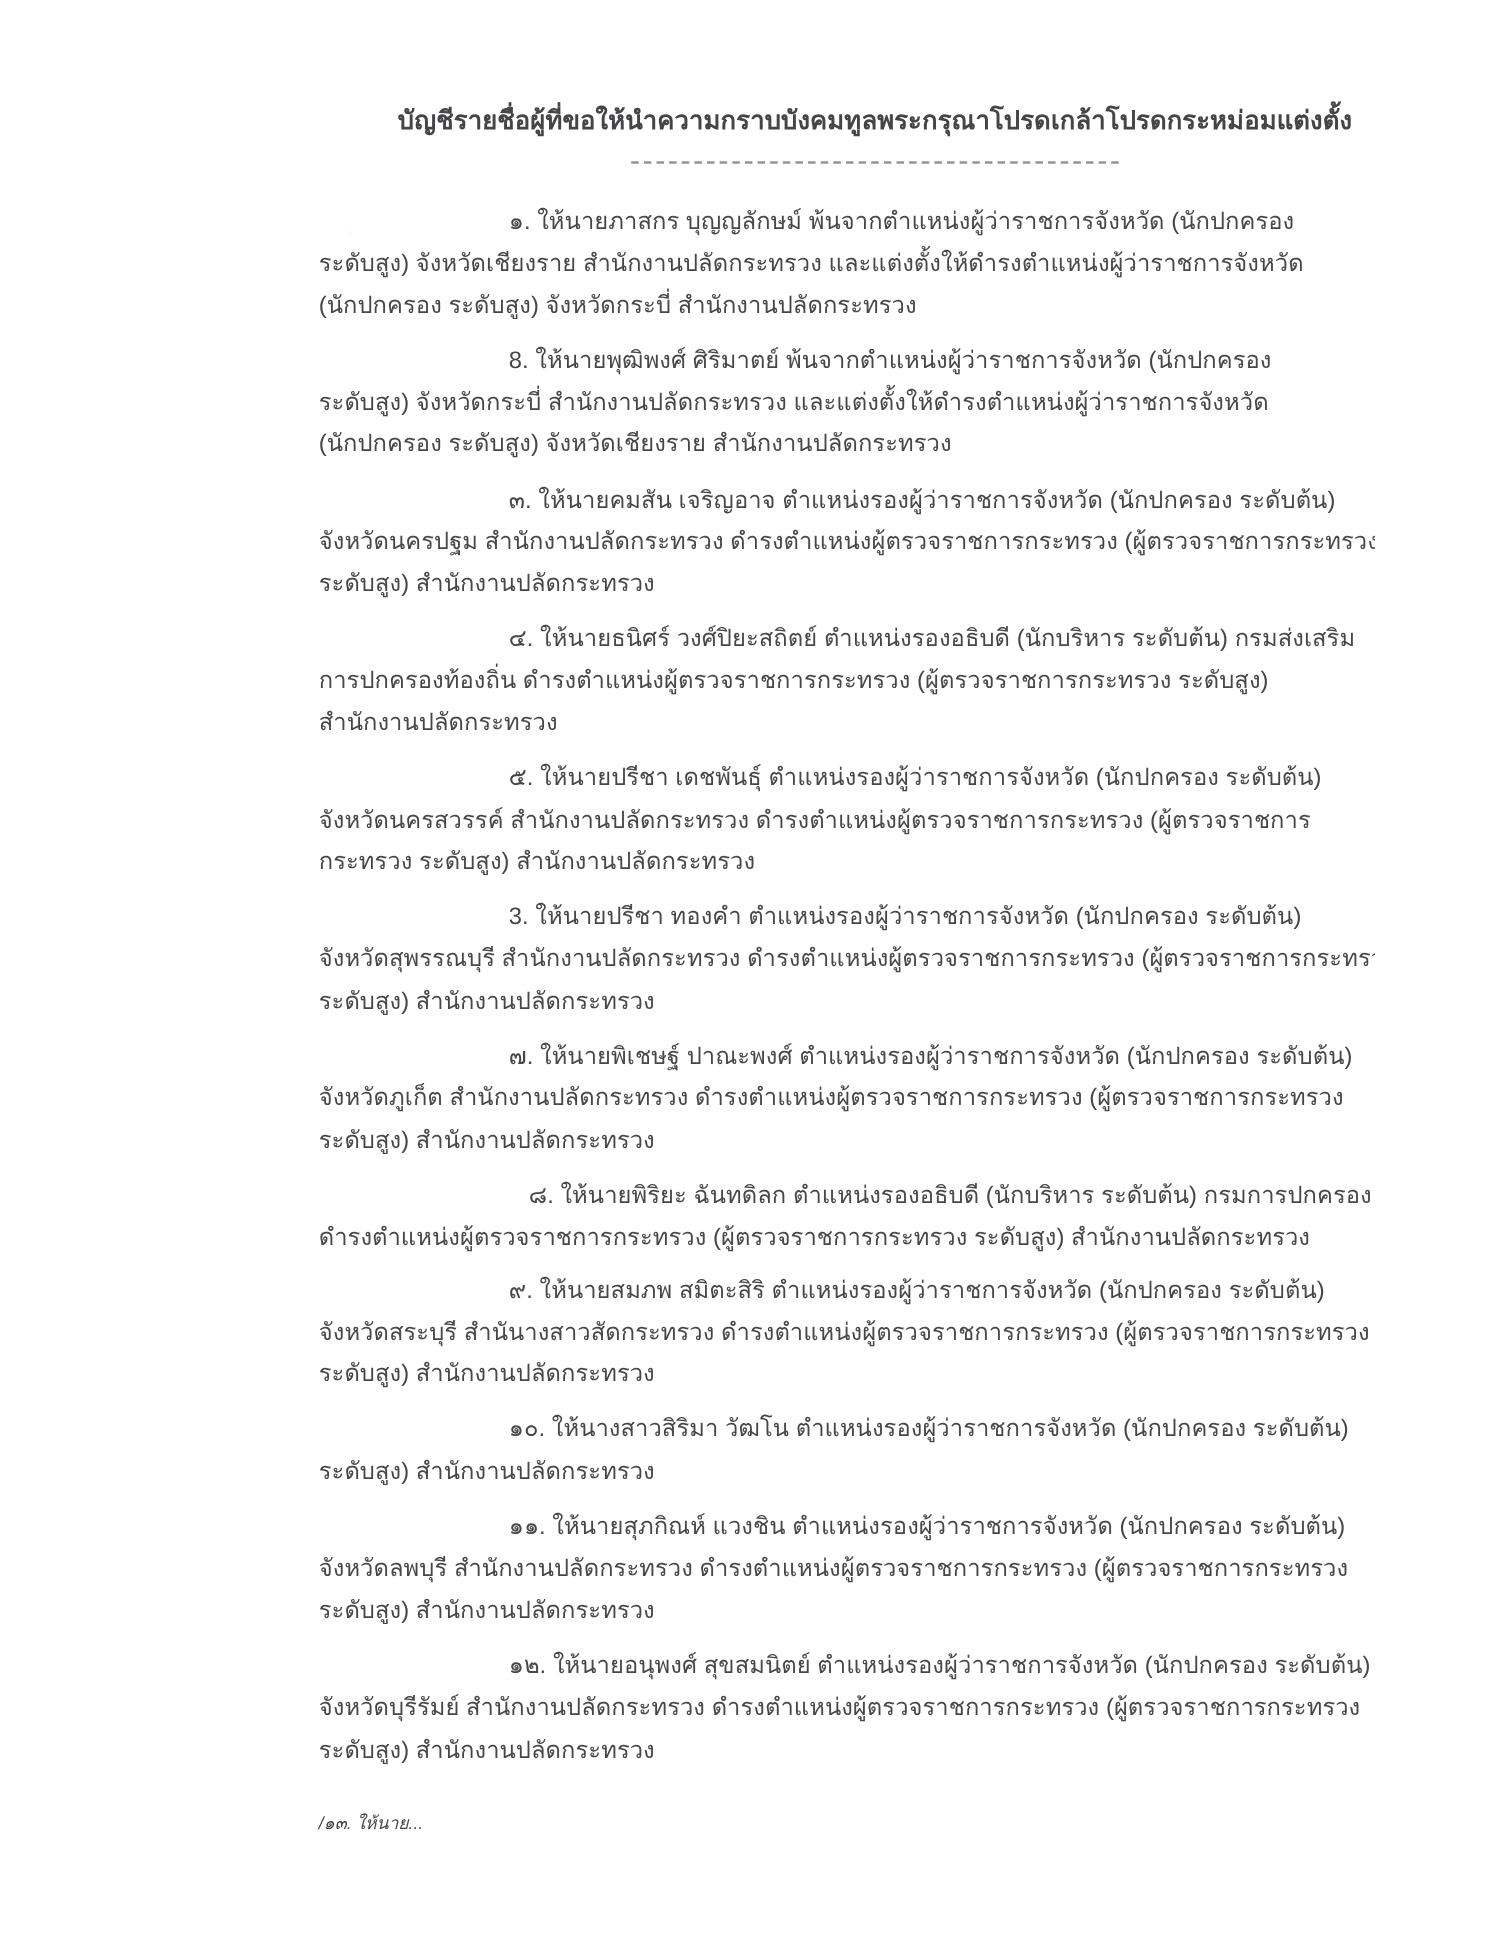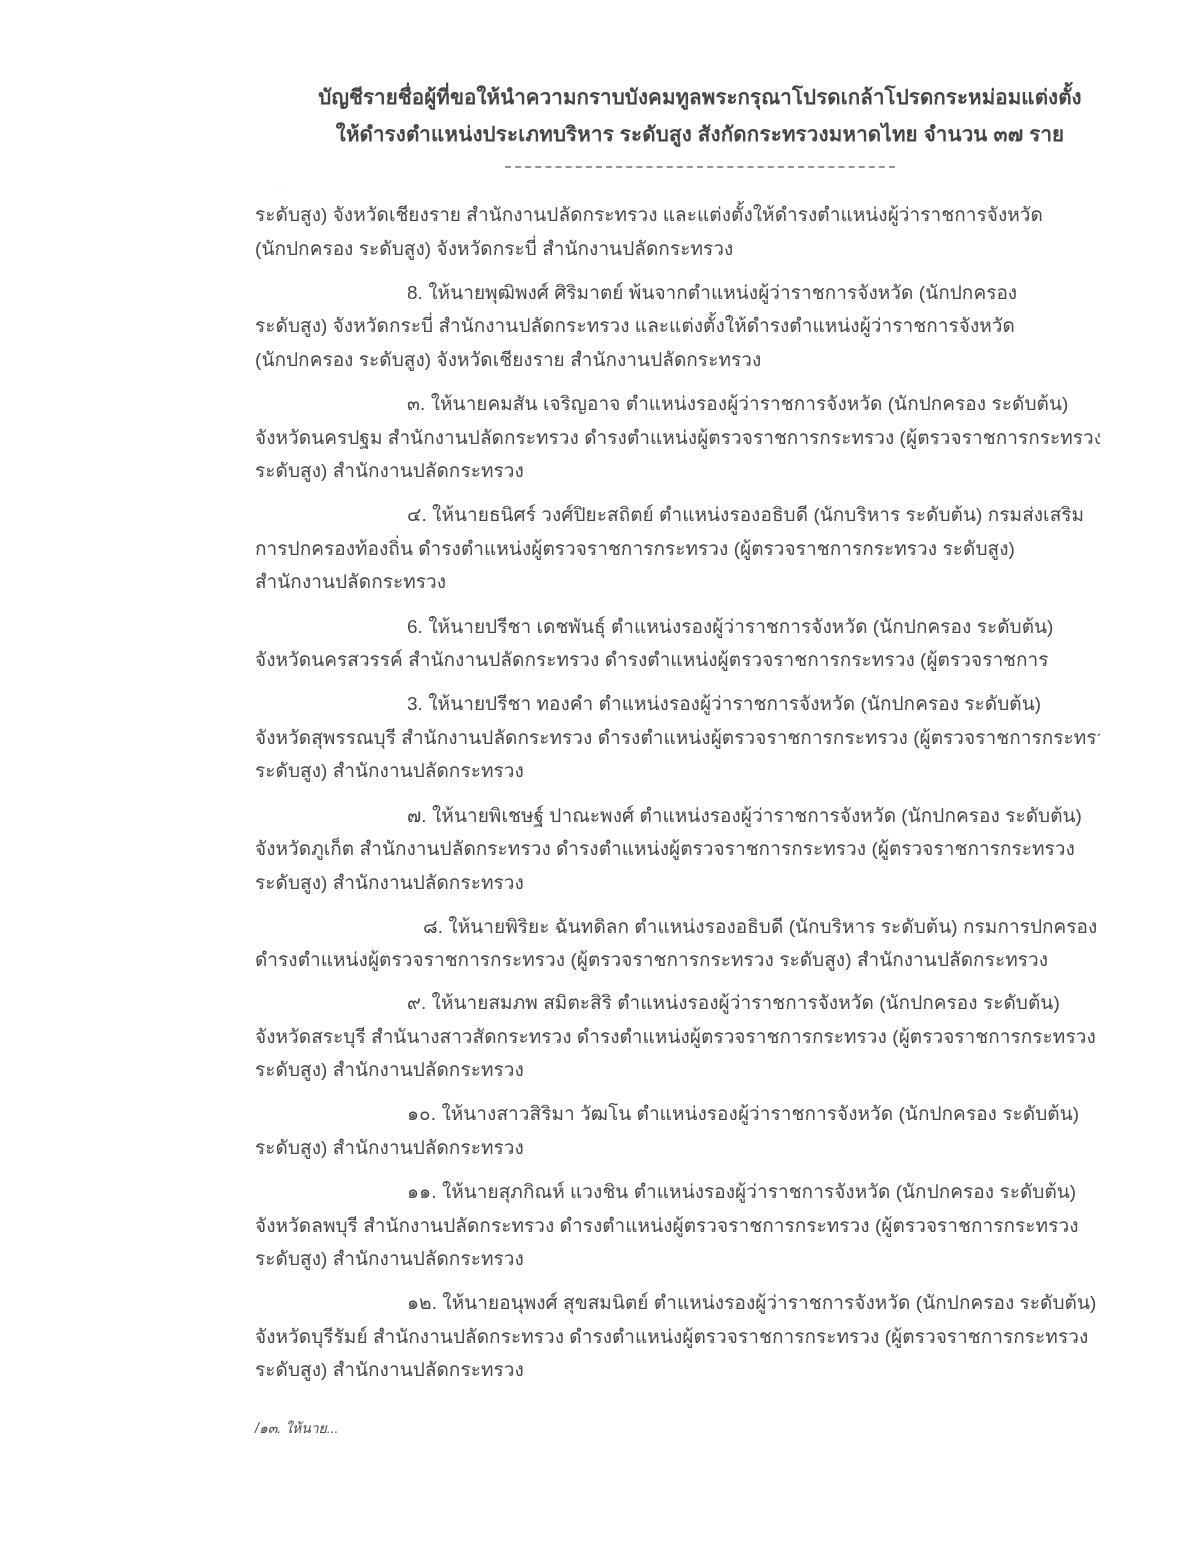--- a/index.html
+++ b/index.html
@@ -91,28 +91,28 @@
   }
 </style>
 </head>
 <body>
 
 <div class="page">
   <div class="sheet">
 
     <div class="doc-title">
       <span class="tline title-line-1">บัญชีรายชื่อผู้ที่ขอให้นำความกราบบังคมทูลพระกรุณาโปรดเกล้าโปรดกระหม่อมแต่งตั้ง</span>
-      <span class="tline title-line-2">ให้ดำรงตำแหน่งประเภทบริหาร ระดับสูง สังกัดกระทรวงมหาดไทย จำนวน ๓๗ ราย</span>
     </div>
 
     <div class="separator"></div>
 
     <div class="body-block">
 
       <p class="para">
+        <span class="ln first">๑.  ให้นายภาสกร บุญญลักษม์ พ้นจากตำแหน่งผู้ว่าราชการจังหวัด (นักปกครอง</span>
         <span class="ln">ระดับสูง) จังหวัดเชียงราย สำนักงานปลัดกระทรวง และแต่งตั้งให้ดำรงตำแหน่งผู้ว่าราชการจังหวัด</span>
         <span class="ln">(นักปกครอง ระดับสูง) จังหวัดกระบี่ สำนักงานปลัดกระทรวง</span>
       </p>
 
       <p class="para">
         <span class="ln first">8.  ให้นายพุฒิพงศ์ ศิริมาตย์ พ้นจากตำแหน่งผู้ว่าราชการจังหวัด (นักปกครอง</span>
         <span class="ln">ระดับสูง) จังหวัดกระบี่ สำนักงานปลัดกระทรวง และแต่งตั้งให้ดำรงตำแหน่งผู้ว่าราชการจังหวัด</span>
         <span class="ln">(นักปกครอง ระดับสูง) จังหวัดเชียงราย สำนักงานปลัดกระทรวง</span>
       </p>
 
@@ -122,22 +122,23 @@
         <span class="ln">ระดับสูง) สำนักงานปลัดกระทรวง</span>
       </p>
 
       <p class="para">
         <span class="ln first">๔.  ให้นายธนิศร์ วงศ์ปิยะสถิตย์ ตำแหน่งรองอธิบดี (นักบริหาร ระดับต้น) กรมส่งเสริม</span>
         <span class="ln">การปกครองท้องถิ่น ดำรงตำแหน่งผู้ตรวจราชการกระทรวง (ผู้ตรวจราชการกระทรวง ระดับสูง)</span>
         <span class="ln">สำนักงานปลัดกระทรวง</span>
       </p>
 
       <p class="para">
-        <span class="ln first">6.  ให้นายปรีชา เดชพันธุ์ ตำแหน่งรองผู้ว่าราชการจังหวัด (นักปกครอง ระดับต้น)</span>
+        <span class="ln first">๕.  ให้นายปรีชา เดชพันธุ์ ตำแหน่งรองผู้ว่าราชการจังหวัด (นักปกครอง ระดับต้น)</span>
         <span class="ln">จังหวัดนครสวรรค์ สำนักงานปลัดกระทรวง ดำรงตำแหน่งผู้ตรวจราชการกระทรวง (ผู้ตรวจราชการ</span>
+        <span class="ln">กระทรวง ระดับสูง) สำนักงานปลัดกระทรวง</span>
       </p>
 
       <p class="para">
         <span class="ln first">3.  ให้นายปรีชา ทองคำ ตำแหน่งรองผู้ว่าราชการจังหวัด (นักปกครอง ระดับต้น)</span>
         <span class="ln">จังหวัดสุพรรณบุรี สำนักงานปลัดกระทรวง ดำรงตำแหน่งผู้ตรวจราชการกระทรวง (ผู้ตรวจราชการกระทรวง</span>
         <span class="ln">ระดับสูง) สำนักงานปลัดกระทรวง</span>
       </p>
 
       <p class="para">
         <span class="ln first">๗.  ให้นายพิเชษฐ์ ปาณะพงศ์ ตำแหน่งรองผู้ว่าราชการจังหวัด (นักปกครอง ระดับต้น)</span>

